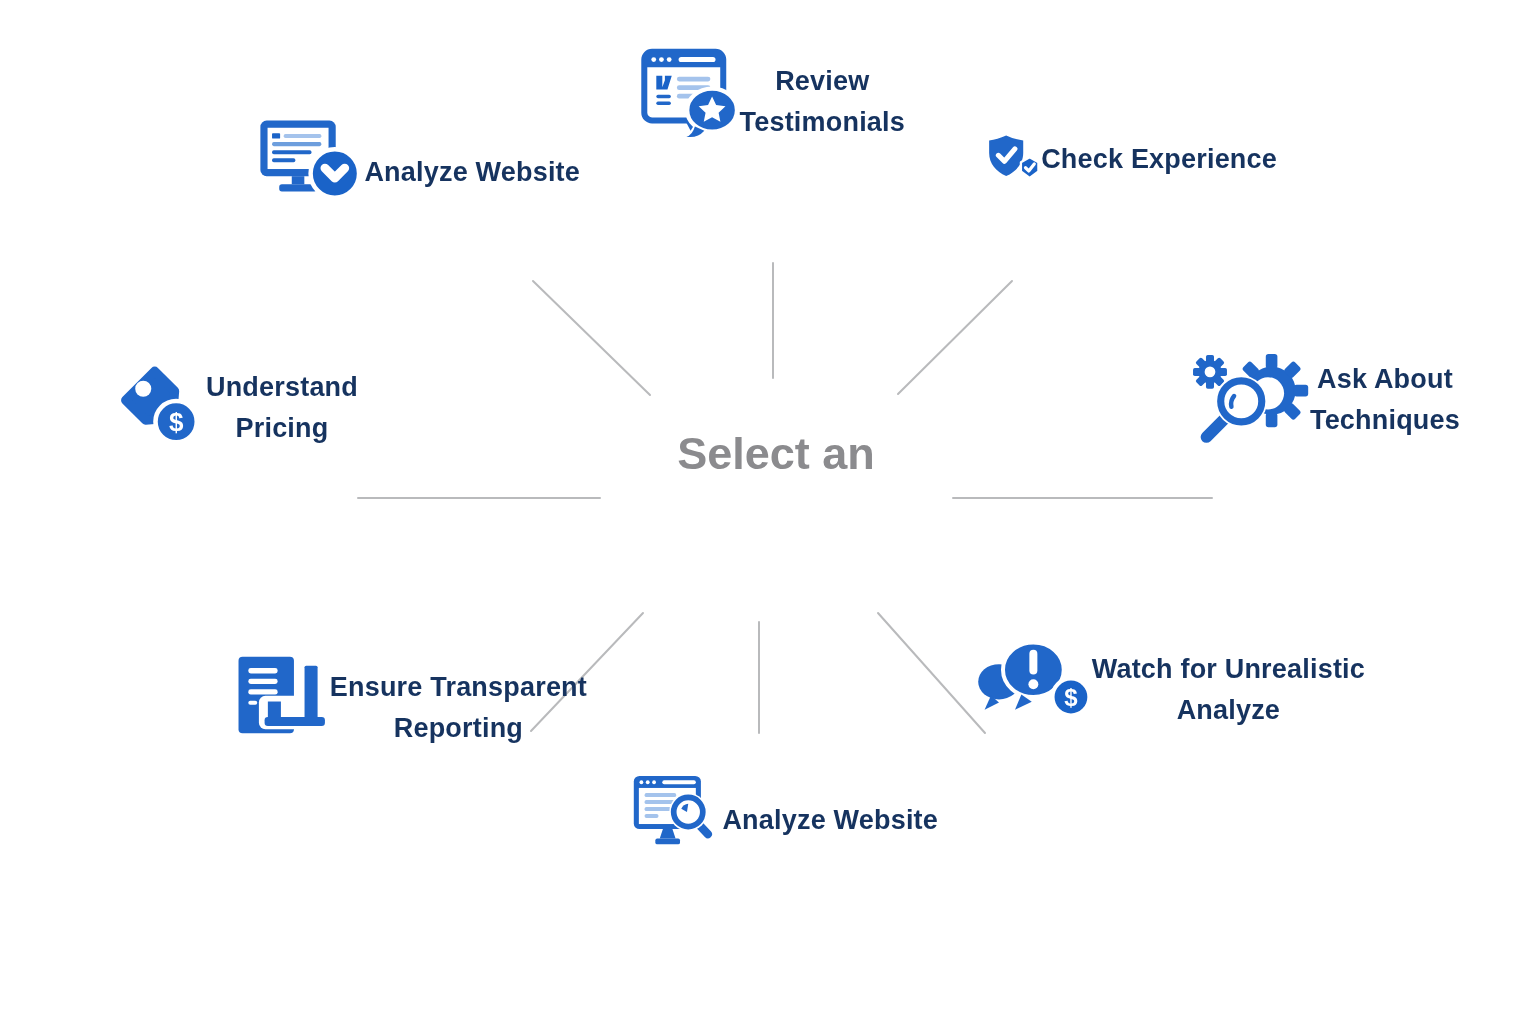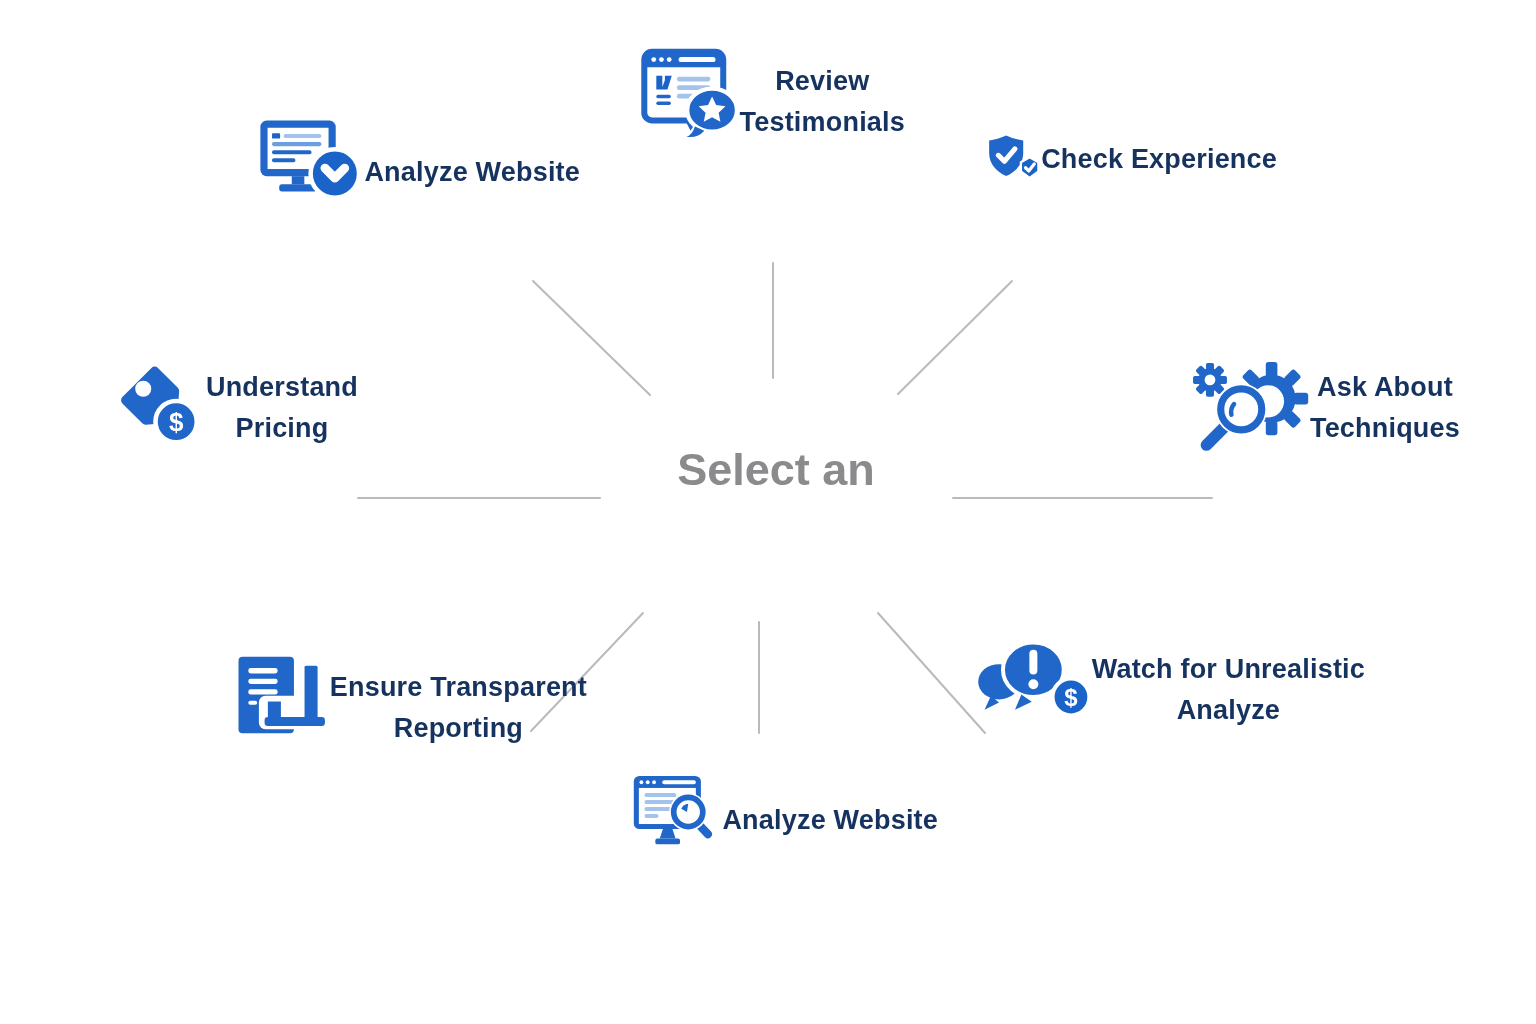--- a/index.html
+++ b/index.html
@@ -18,28 +18,28 @@
     background:#ffffff;font-family:"Liberation Sans", sans-serif;
   }
   .connectors{position:absolute;left:0;top:0;width:1536px;height:1024px;}
   .item{position:absolute;display:flex;flex-direction:row;align-items:center;text-align:center;}
   .item svg{display:block;}
   .label{
     color:var(--navy);font-size:27px;font-weight:700;line-height:41px;
     letter-spacing:.2px;white-space:nowrap;
   }
   .center-title{
-    position:absolute;left:556px;top:438px;width:440px;text-align:center;
+    position:absolute;left:556px;top:422px;width:440px;text-align:center;
     color:var(--cgray);font-size:45px;font-weight:700;line-height:63px;
   }
   
   .item-1{left:255px;top:113px;width:325px;}  .item-1 .label{margin-top:24px;}
   .item-2{left:640px;top:40px;width:265px;}   .item-2 .label{margin-top:17px;}
   .item-3{left:985px;top:106px;width:292px;}  .item-3 .label{}
-  .item-4{left:1185px;top:348px;width:275px;} .item-4 .label{margin-top:8px;}
+  .item-4{left:1185px;top:340px;width:275px;} .item-4 .label{margin-top:8px;}
   .item-5{left:975px;top:620px;width:390px;}  .item-5 .label{margin-top:26px;}
   .item-6{left:630px;top:753px;width:308px;}  .item-6 .label{margin-top:17px;}
   .item-7{left:232px;top:640px;width:355px;}  .item-7 .label{margin-top:27px;}
   .item-8{left:118px;top:350px;width:240px;}  .item-8 .label{}
   
   .fb{fill:var(--blue);} .fbd{fill:var(--badge);} .fw{fill:#ffffff;}
   .fl{fill:var(--light);} .fm{fill:var(--mid);}
   .sb{stroke:var(--blue);} .sw{stroke:#ffffff;} .none{fill:none;}
   .cline{stroke:var(--line);stroke-width:2;stroke-linecap:round;}
 </style>

